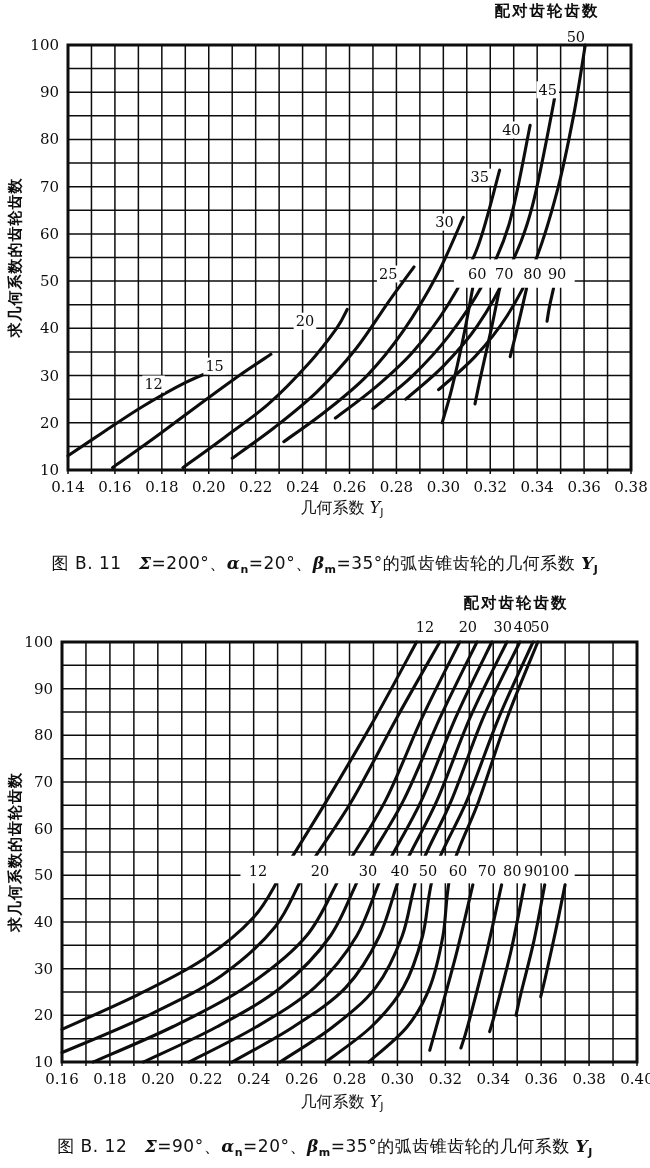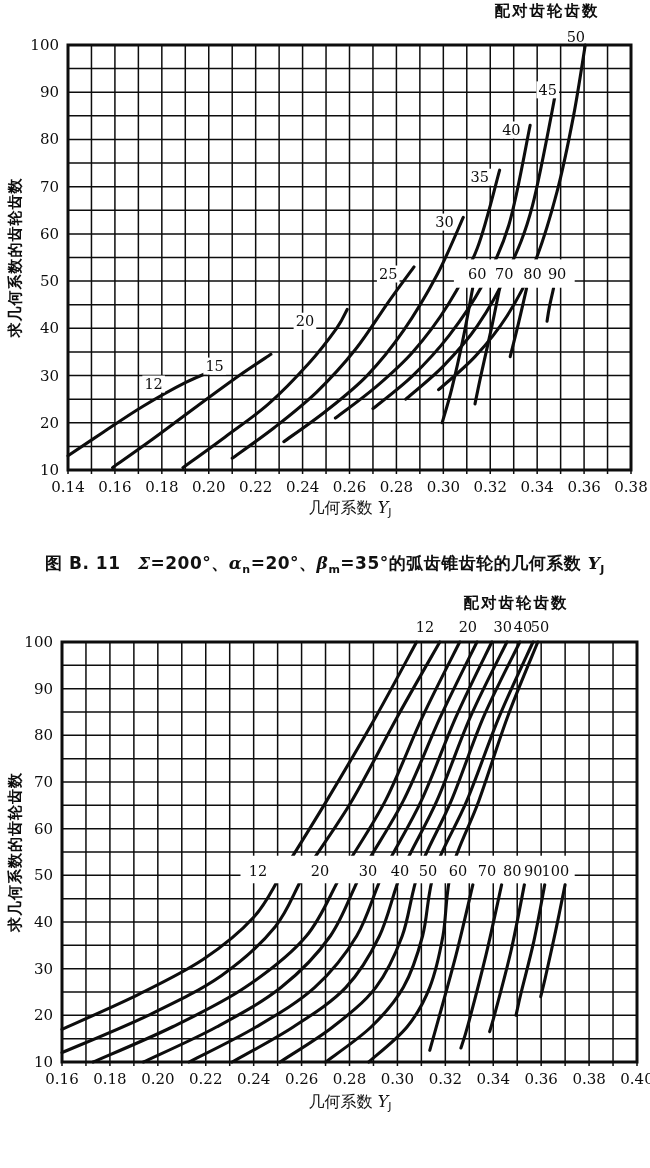--- a/index.html
+++ b/index.html
@@ -1,22 +1,22 @@
 <!DOCTYPE html>
 <html><head>
 <meta charset="utf-8">
 <style>
   html,body{margin:0;padding:0;background:#ffffff;}
   .page{position:relative;width:650px;height:1168px;background:#ffffff;overflow:hidden;
         font-family:"DejaVu Sans",sans-serif;color:#111;}
   svg{position:absolute;left:0;display:block;}
   .caption{position:absolute;left:0;width:650px;text-align:center;font-size:17px;font-weight:bold;
            letter-spacing:.5px;white-space:nowrap;}
-  .xtitle{position:absolute;left:50px;width:600px;text-align:center;font-size:16px;white-space:nowrap;}
-  .b{font-weight:bold;}
+  .xtitle{position:absolute;left:42px;width:600px;text-align:center;font-size:16px;white-space:nowrap;}
+  .b{font-weight:normal;}
   .bi{font-weight:bold;font-style:italic;font-family:"DejaVu Serif",serif;}
   .i{font-style:italic;font-family:"DejaVu Serif",serif;}
   .sub{font-size:11px;vertical-align:-3px;}
   .bsub{font-weight:bold;font-size:11px;vertical-align:-4px;}
 </style>
 </head>
 <body>
 
 <div class="page">
   <svg style="top:0" width="650" height="530" viewBox="0 0 650 530">
@@ -289,13 +289,14 @@
         <text x="53" y="241.66666666666666" fill="#0d0d0d" font-size="15" font-family="&quot;DejaVu Serif&quot;, serif" text-anchor="end">60</text>
         <text x="53" y="195" fill="#0d0d0d" font-size="15" font-family="&quot;DejaVu Serif&quot;, serif" text-anchor="end">70</text>
         <text x="53" y="148.33333333333331" fill="#0d0d0d" font-size="15" font-family="&quot;DejaVu Serif&quot;, serif" text-anchor="end">80</text>
         <text x="53" y="101.66666666666669" fill="#0d0d0d" font-size="15" font-family="&quot;DejaVu Serif&quot;, serif" text-anchor="end">90</text>
         <text x="53" y="55" fill="#0d0d0d" font-size="15" font-family="&quot;DejaVu Serif&quot;, serif" text-anchor="end">100</text>
       </g>
       <text x="516" y="16" fill="#0d0d0d" font-size="15.5" font-family="&quot;DejaVu Sans&quot;, sans-serif" text-anchor="middle" font-weight="bold" letter-spacing="2px">配对齿轮齿数</text>
       <text x="20" y="260" fill="#0d0d0d" font-size="15" font-family="&quot;DejaVu Sans&quot;, sans-serif" text-anchor="middle" font-weight="600" letter-spacing="1px" transform="rotate(-90 20 260)">求几何系数的齿轮齿数</text>
     </svg>
   <div class="xtitle" style="top:1092px"><span>几何系数 </span><span class="i">Y</span><span class="sub">J</span></div>
+  <div class="caption" style="top:1135px"><span class="b">图 B. 12　</span><span class="bi">Σ</span><span class="b">=90°、</span><span class="bi">α</span><span class="bsub">n</span><span class="b">=20°、</span><span class="bi">β</span><span class="bsub">m</span><span class="b">=35°的弧齿锥齿轮的几何系数 </span><span class="bi">Y</span><span class="bsub">J</span></div>
 </div>
 
 </body></html>

